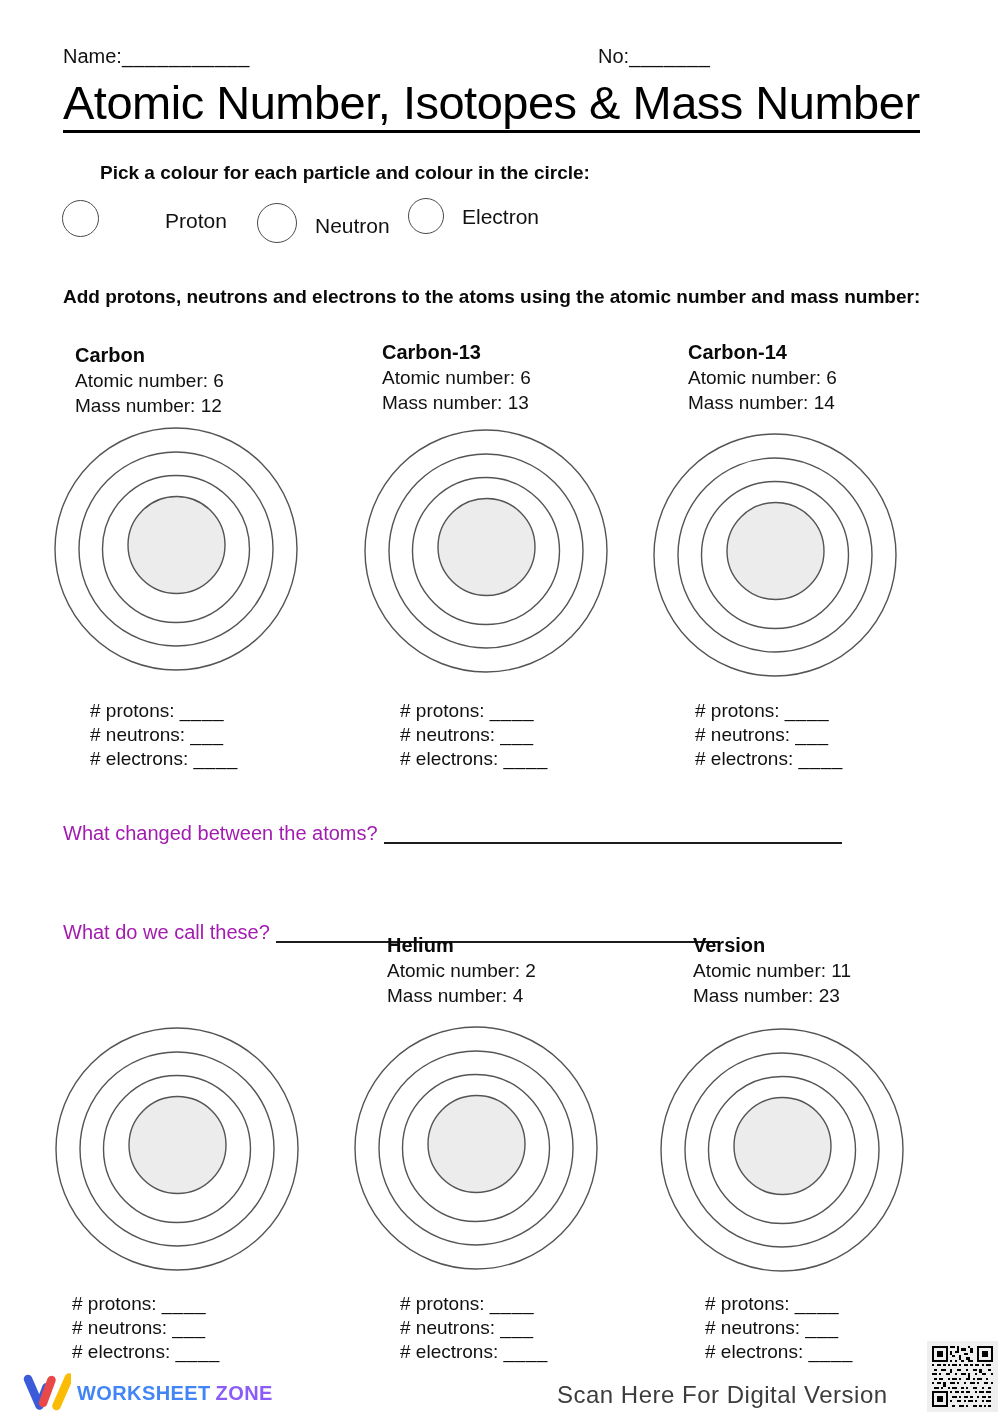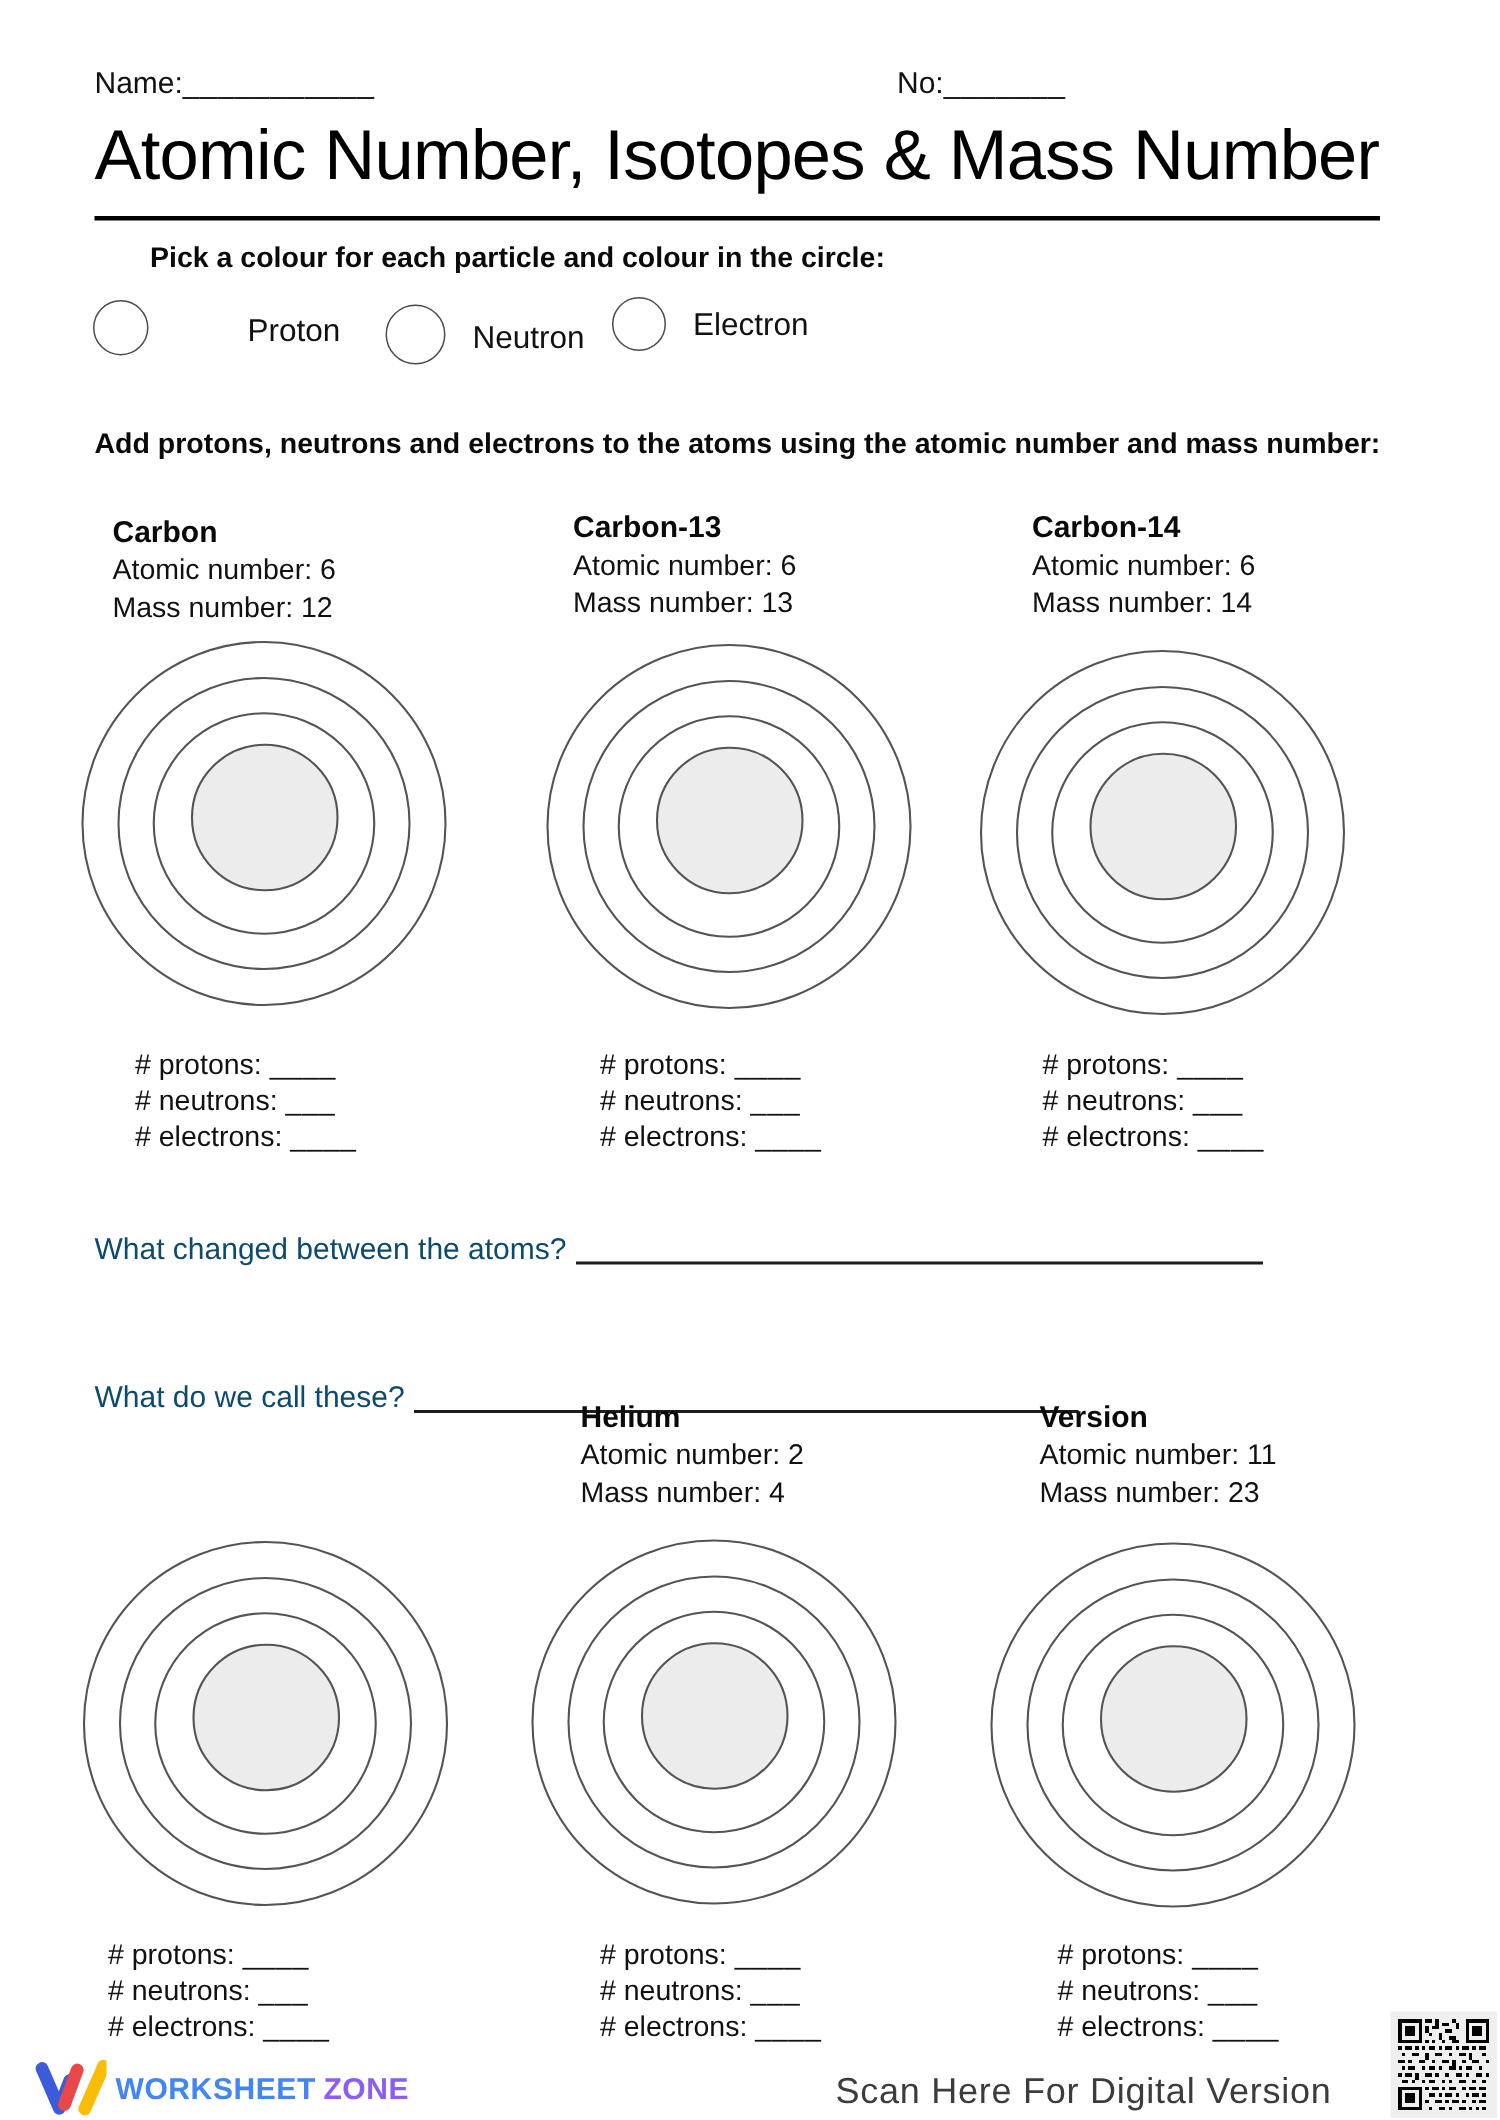--- a/index.html
+++ b/index.html
@@ -6,21 +6,21 @@
   .page{
     position:relative;width:1000px;height:1413px;background:#ffffff;
     font-family:"Liberation Sans",sans-serif;color:#000;overflow:hidden;
   }
   .abs{position:absolute;}
 
   
   .name-line{font-size:20px;color:#111;}
   .title{
     font-size:47px;line-height:1.05;color:#000;letter-spacing:-0.5px;
-    border-bottom:3px solid #000;padding-bottom:17px;display:inline-block;white-space:nowrap;
+    border-bottom:3px solid #000;padding-bottom:3px;display:inline-block;white-space:nowrap;
   }
 
   
   .heading{font-size:19px;font-weight:bold;color:#0a0a0a;white-space:nowrap;}
 
   
   .pcircle{border:1.6px solid #4a4a4a;border-radius:50%;background:#fff;box-sizing:border-box;}
   .plabel{font-size:21px;color:#111;white-space:nowrap;}
 
   
@@ -30,21 +30,21 @@
 
   svg.atom{display:block;}
   .atom .shell{fill:none;stroke:#545454;stroke-width:1.4;}
   .atom .nucleus{fill:#ececec;stroke:#545454;stroke-width:1.4;}
 
   .counts{white-space:nowrap;}
   .count-line{font-size:19px;line-height:24px;color:#111;}
   .blank{letter-spacing:0.5px;}
 
   
-  .question{font-size:20px;color:#0c4a6e;white-space:nowrap;}
+  .question{font-size:20px;color:#a21caf;white-space:nowrap;}
   .qline{display:inline-block;border-bottom:2px solid #1c1c1c;height:14px;vertical-align:-4px;margin-left:6px;}
   .qline.q1{width:458px;}
   .qline.q2{width:443px;}
 
   
   .brand-text{font-size:20px;font-weight:bold;letter-spacing:0.4px;white-space:nowrap;}
   .brand-first{color:#4285f4;}
   .brand-second{color:#8b5cf6;margin-left:5px;}
   .scan-text{font-size:24px;color:#3c3c3c;letter-spacing:0.5px;white-space:nowrap;}
   .qr-wrap{background:#efefef;padding:3px;box-sizing:border-box;}

